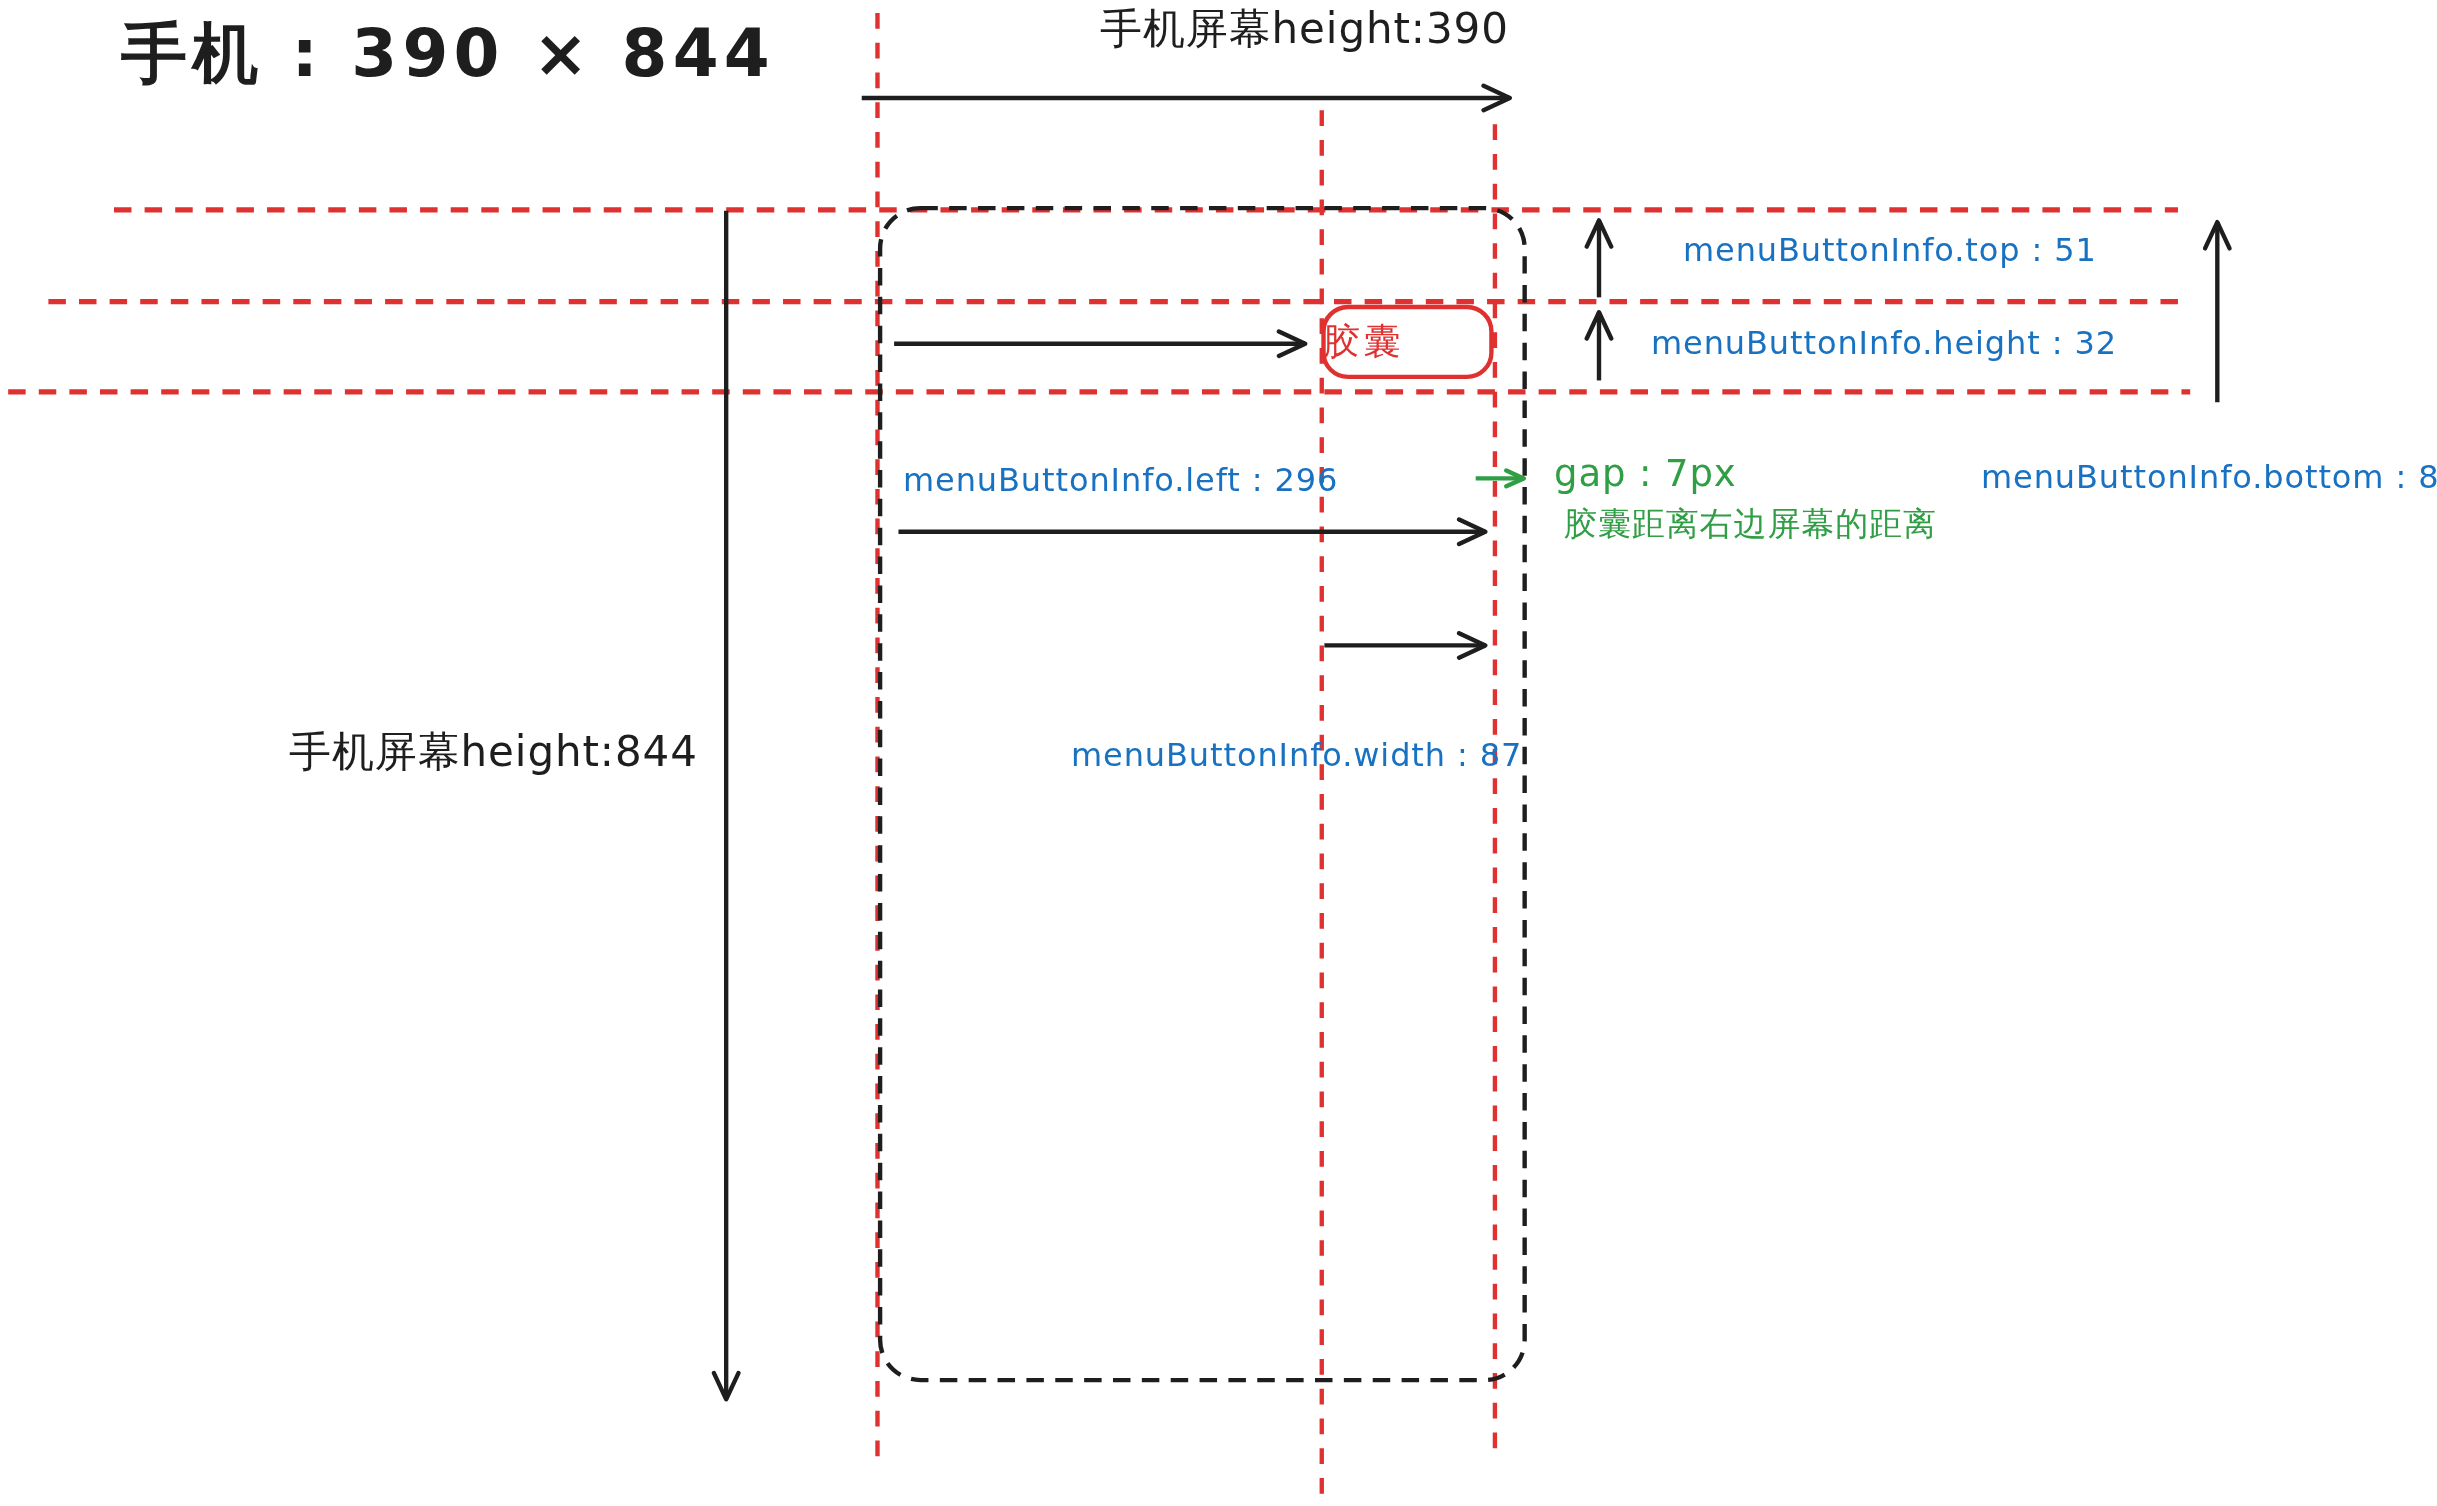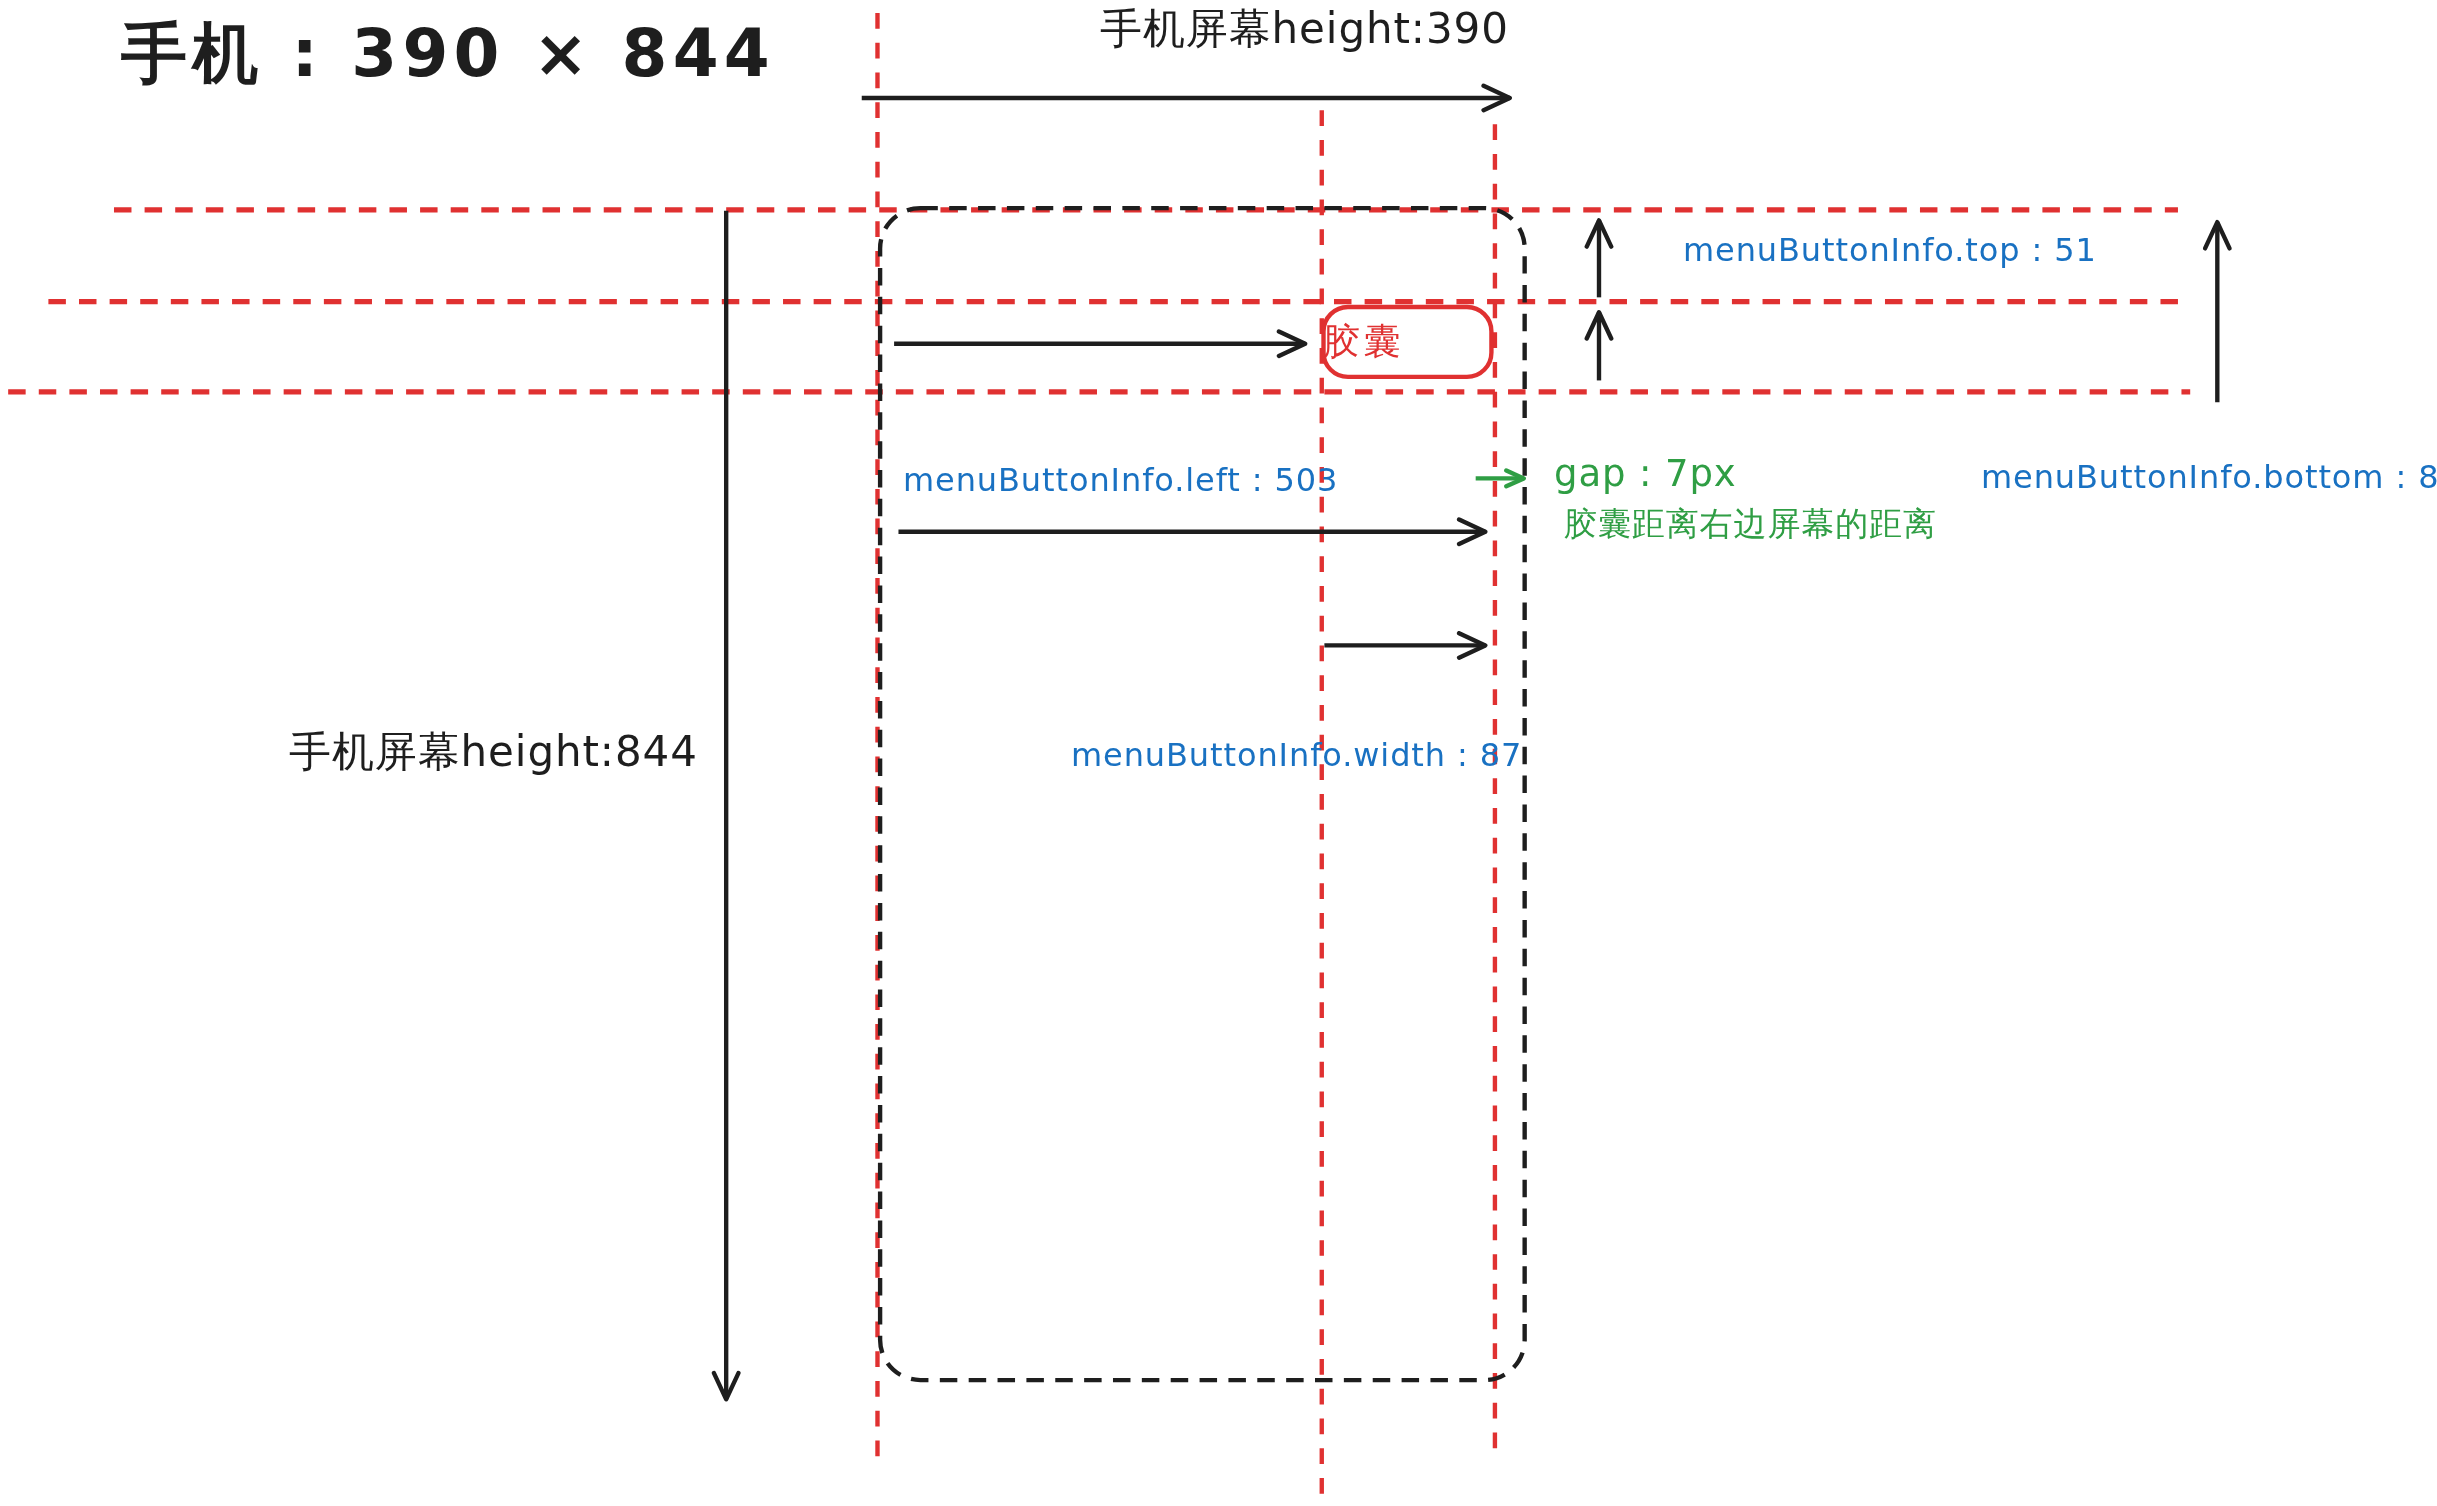--- a/index.html
+++ b/index.html
@@ -105,22 +105,23 @@
   <div class="t ink title">手机 : 390 × 844</div>
 
   <div class="t ink width-label">手机屏幕height:390</div>
 
   <div class="t ink height-label">手机屏幕height:844</div>
 
   <div class="t red capsule-label">胶囊</div>
 
   <div class="t blue lbl-top">menuButtonInfo.top : 51</div>
 
+  <div class="t blue lbl-height">menuButtonInfo.height : 32</div>
 
-  <div class="t blue lbl-left">menuButtonInfo.left : 503</div>
+  <div class="t blue lbl-left">menuButtonInfo.left : 296</div>
 
 
   <div class="t blue lbl-width">menuButtonInfo.width : 87</div>
 
   <div class="t blue lbl-bottom">menuButtonInfo.bottom : 83</div>
 
   <div class="t green gap-label">gap : 7px</div>
 
   <div class="t green gap-desc">胶囊距离右边屏幕的距离</div>
 

